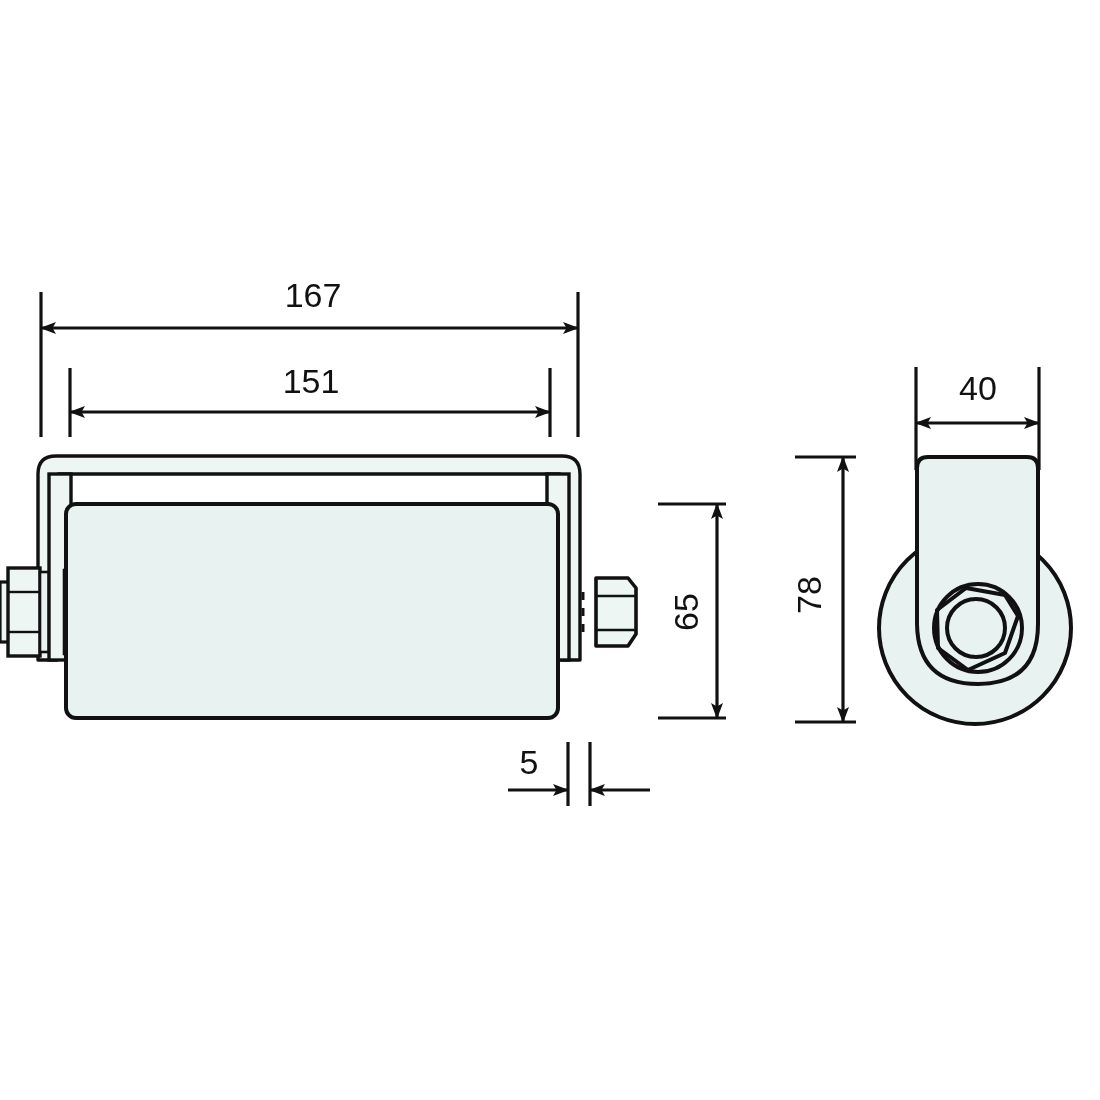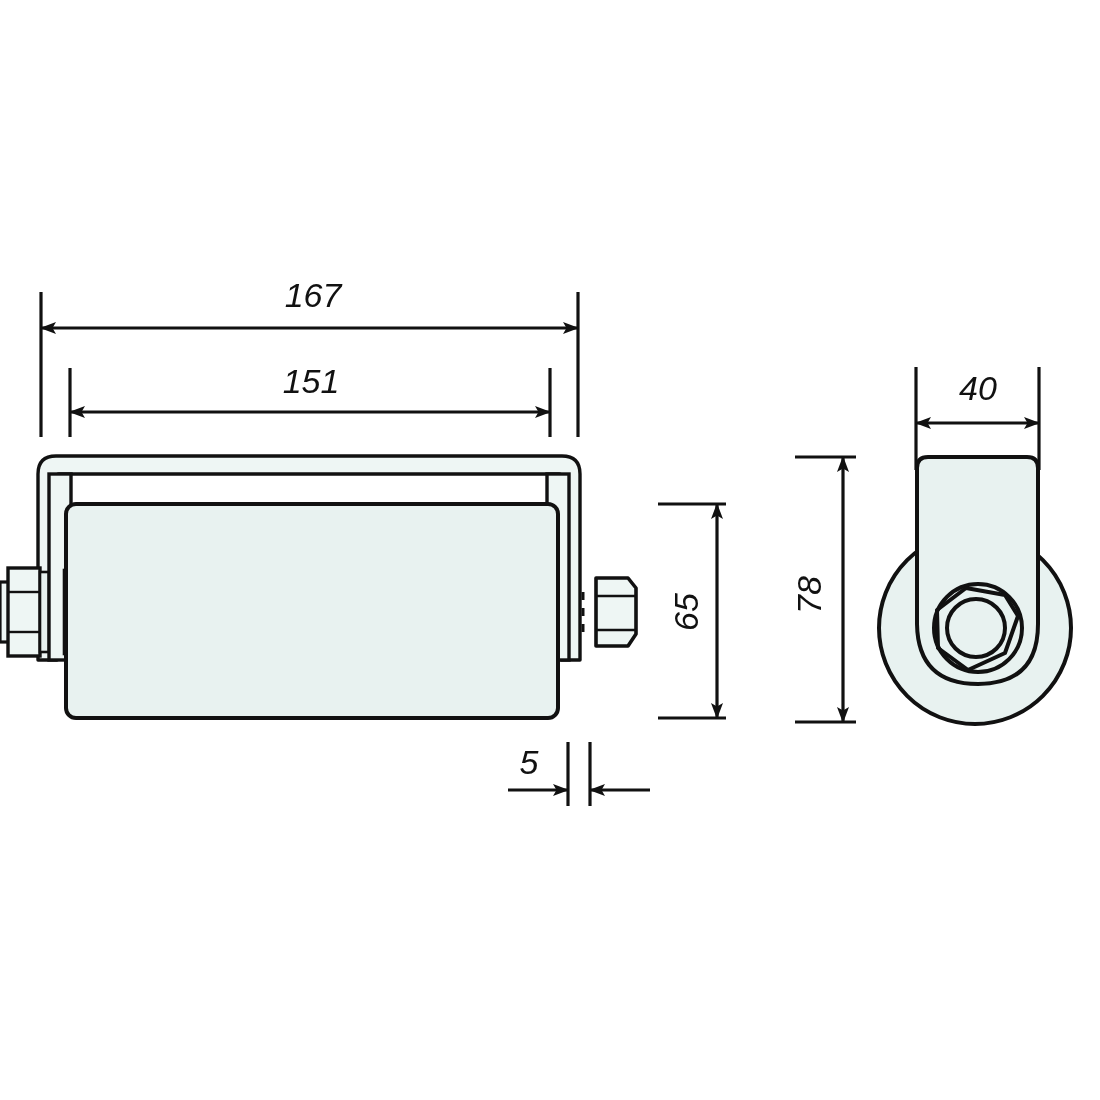--- a/index.html
+++ b/index.html
@@ -12,21 +12,20 @@
     width: 1100px;
     height: 1100px;
     font-family: "Liberation Sans", "DejaVu Sans", sans-serif;
     overflow: hidden;
   }
   #drawing-root {
     position: relative;
     width: 1100px;
     height: 808px;
     background: #ffffff;
-    font-style: italic;
   }
   svg#technical-drawing {
     display: block;
     width: 1100px;
     height: 1100px;
   }
   .dim-text {
     font-family: "Liberation Sans", "DejaVu Sans", sans-serif;
     font-size: 34px;
     fill: #111111;

